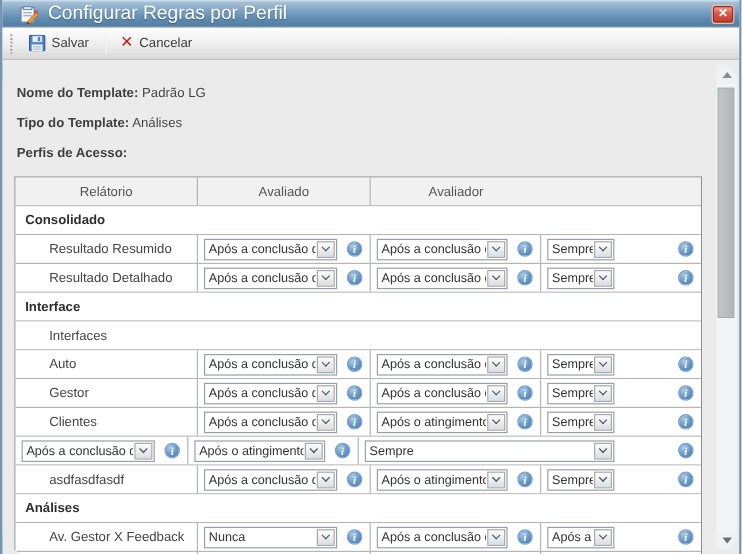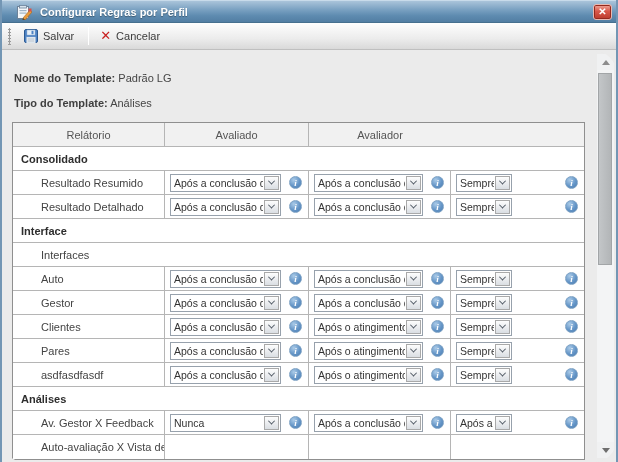--- a/index.html
+++ b/index.html
@@ -12,21 +12,21 @@
     background:#ebebeb; overflow:hidden;
   }
 
   
   .titlebar{
     position:absolute; top:0; left:-2px; right:-2px; height:23px;
     background:linear-gradient(#aac4da 0%, #7ba2c2 40%, #5e8bb0 70%, #527ea3 100%);
     border-top:1px solid #c8dbea; border-bottom:1px solid #46708f;
     display:flex; align-items:center; padding:0 6px 0 16px;
   }
-  .titlebar .title{ color:#fff; font-weight:bold; font-size:11px; margin-left:8px;
+  .titlebar .title{ color:#fff; font-weight:normal; font-size:16px; margin-left:8px;
     text-shadow:0 1px 1px rgba(0,0,0,.35); }
   .close-btn{
     position:absolute; right:6px; top:3px; width:19px; height:16px;
     border-radius:3px; border:1px solid #e8b9b2;
     background:linear-gradient(#f0a79b 0%, #d8584a 45%, #bb3a2c 100%);
     box-shadow:inset 0 0 0 1px #93291f;
     color:#fff; font-weight:bold; font-size:10px; line-height:14px;
     text-align:center; cursor:pointer;
   }
 
@@ -140,20 +140,21 @@
     <div class="tb-btn">
       <span class="x-icon">✕</span>
       <span>Cancelar</span>
     </div>
   </div>
 
   <div class="content">
     <div class="info-block">
       <div class="info-line"><b>Nome do Template:</b><span> Padrão LG</span></div>
       <div class="info-line"><b>Tipo do Template:</b><span> Análises</span></div>
+      <div class="info-line"><b>Perfis de Acesso:</b></div>
     </div>
 
     <div class="table">
       <div class="trow thead">
         <div class="cell c0">Relátorio</div>
         <div class="cell c1">Avaliado</div>
         <div class="cell c2">Avaliador</div>
       </div>
       <div id="tbody">
           <div class="trow section">
@@ -309,21 +310,20 @@
               <div class="select">
                 <span class="sel-text">Sempre</span>
                 <span class="sel-btn">
                   <i class="chev"></i>
                 </span>
               </div>
               <span class="info-ic">i</span>
             </div>
           </div>
           <div class="trow item">
-            <div class="cell label-cell">Pares</div>
             <div class="cell dd-cell c1">
               <div class="select">
                 <span class="sel-text">Após a conclusão da etapa</span>
                 <span class="sel-btn">
                   <i class="chev"></i>
                 </span>
               </div>
               <span class="info-ic">i</span>
             </div>
             <div class="cell dd-cell c2">

